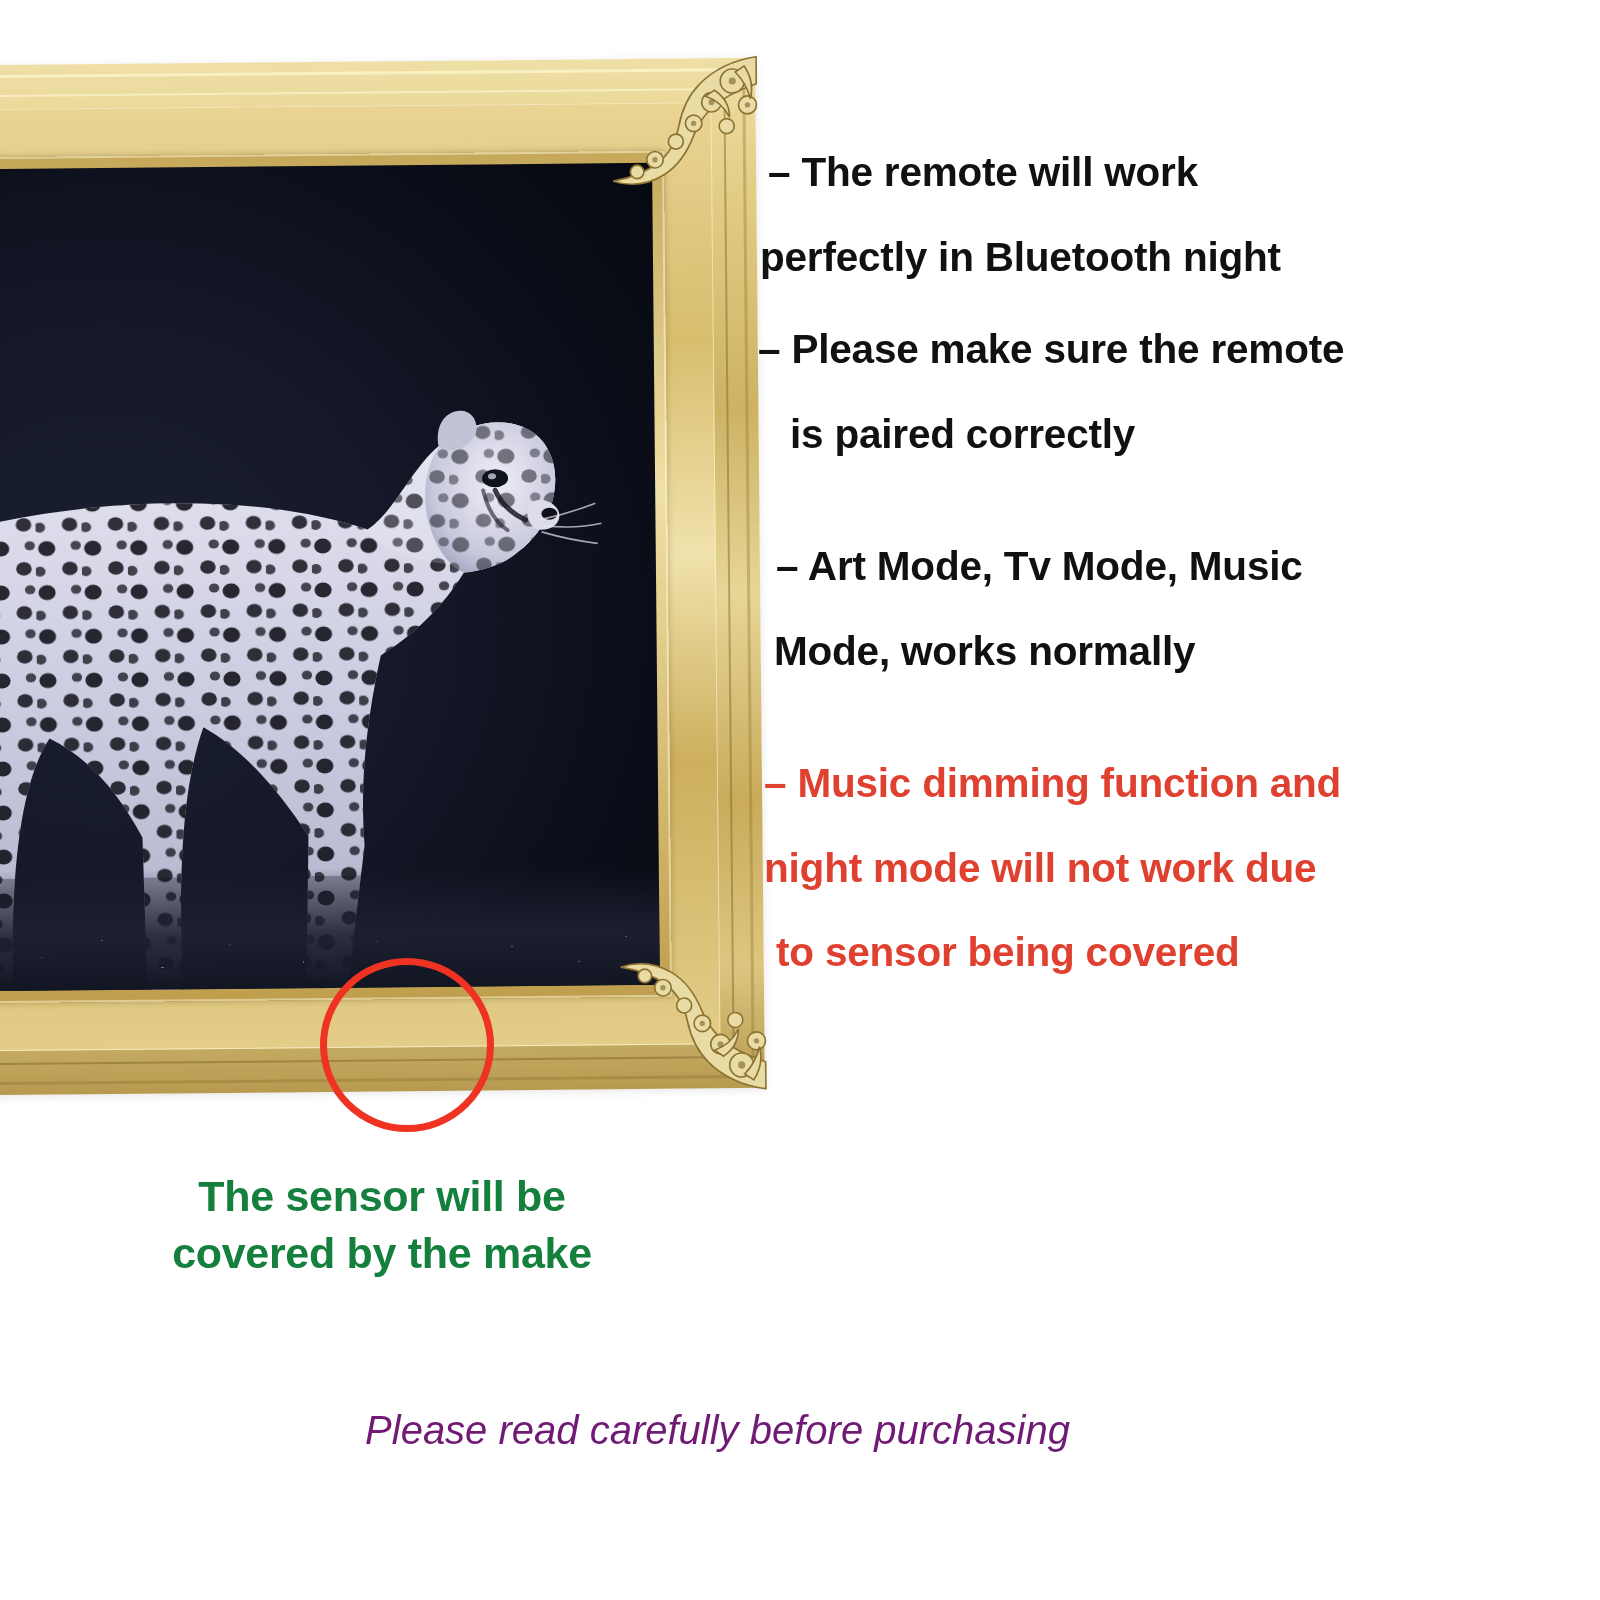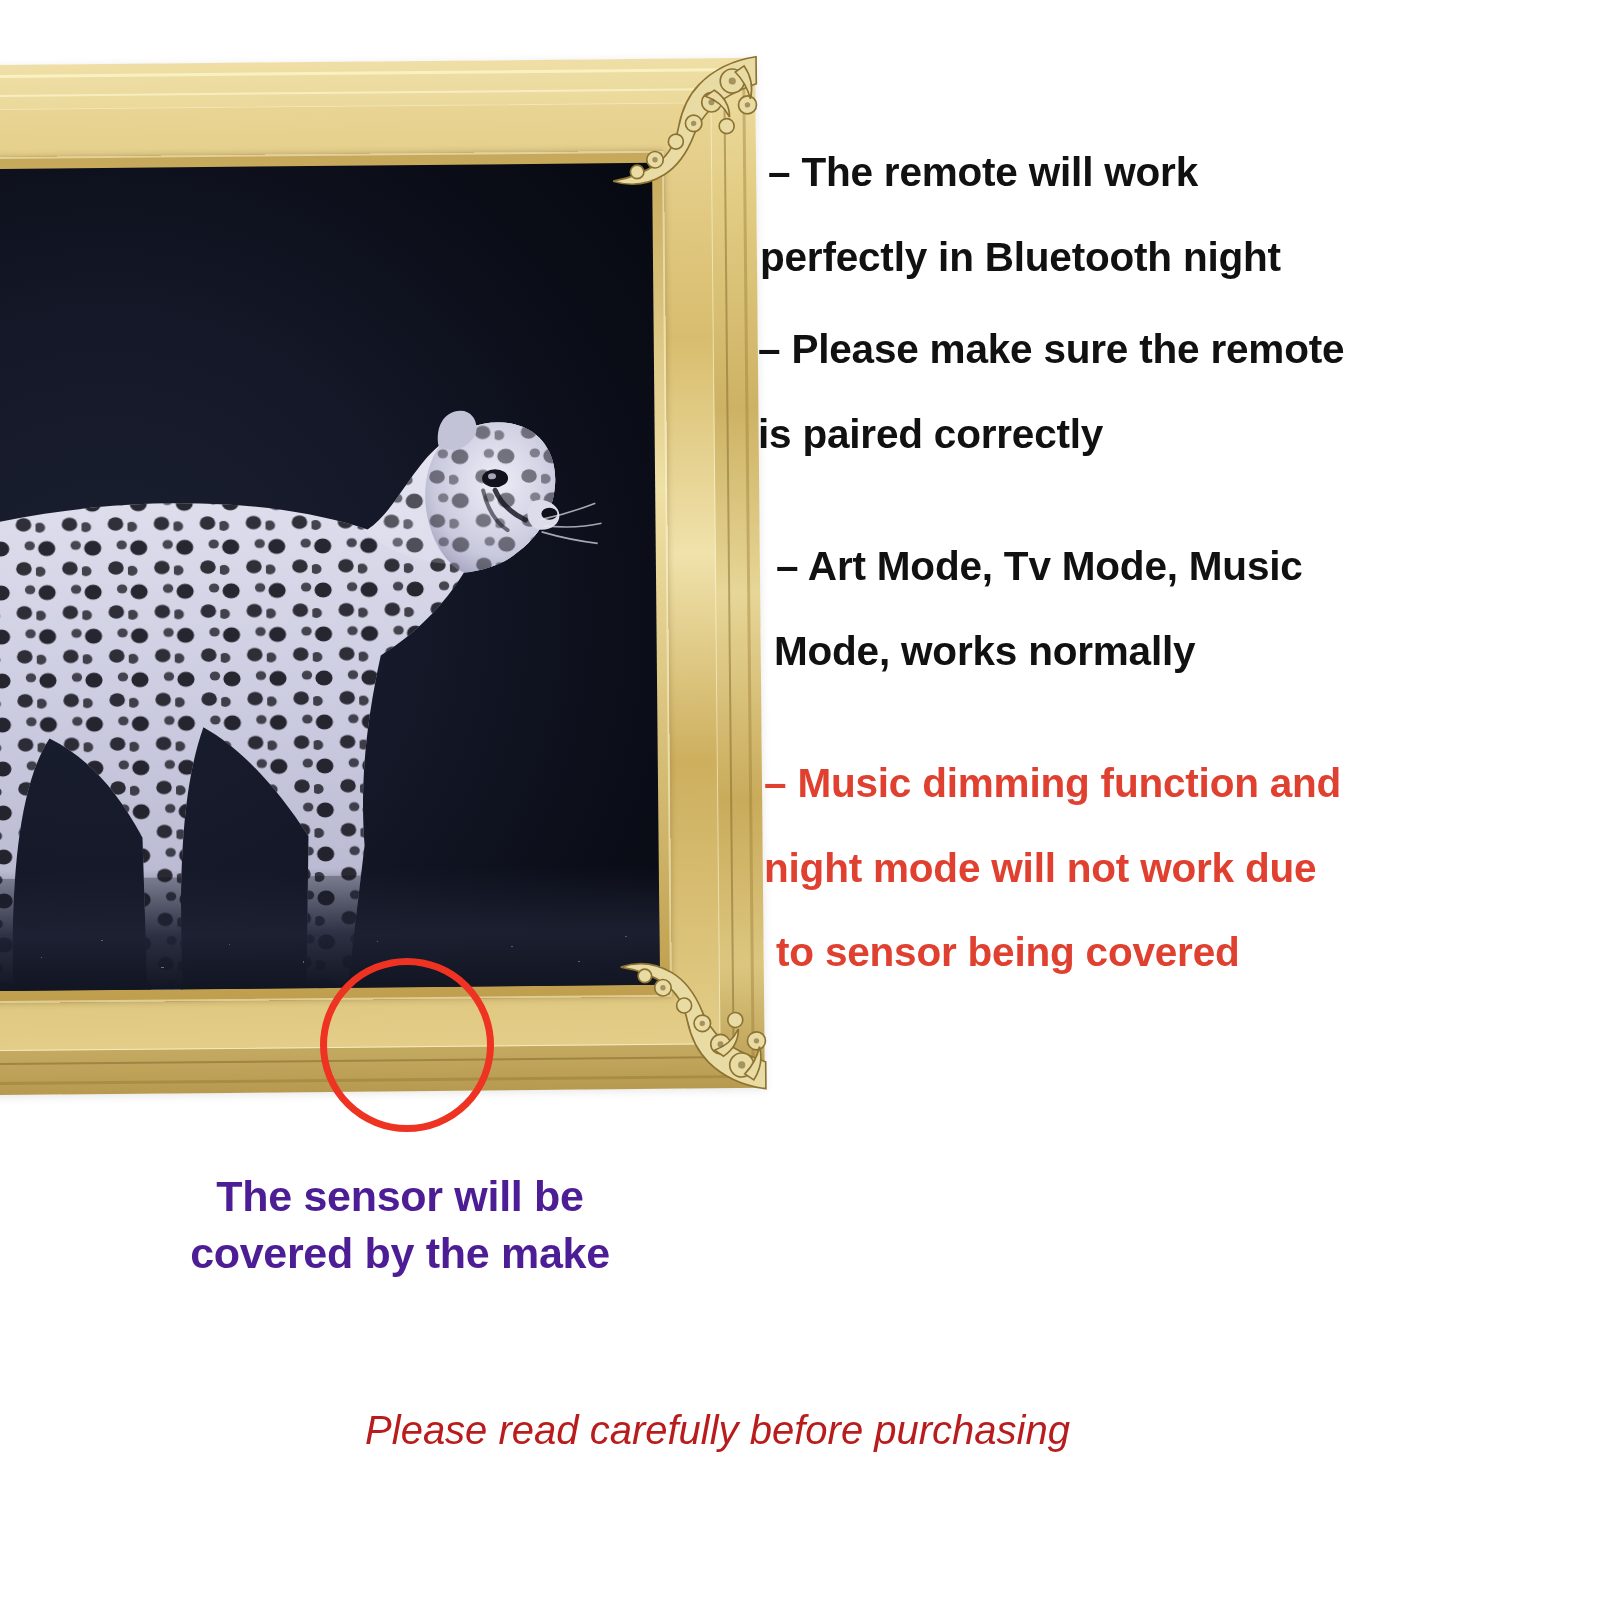--- a/index.html
+++ b/index.html
@@ -111,49 +111,49 @@
     line-height:1.0;
     letter-spacing:-0.2px;
     white-space:nowrap;
   }
   .sp-after-para{height:52px;}
   .gap{height:40px;}
 
   .row-1{margin-left:10px;}
   .row-2{margin-left:2px;}
   .row-3{margin-left:0px;}
-  .row-4{margin-left:0px;}
+  .row-4{margin-left:0px;padding-left:32px;}
   .row-5{margin-left:18px;}
   .row-6{margin-left:16px;}
   .red{color:#e0402f;}
   .row-7{margin-left:6px;}
   .row-8{margin-left:6px;}
   .row-9{margin-left:6px;padding-left:12px;}
   .line-spacer{height:44px;}
 
   .caption-sensor{
     position:absolute;
-    left:90px; top:1168px;
+    left:72px; top:1168px;
     width:620px;
     text-align:center;
     font-size:43px;
     font-weight:bold;
-    color:#4c1d95;
+    color:#15803d;
     line-height:1.32;
     letter-spacing:-0.3px;
   }
 
   .footer-note{
     position:absolute;
     left:0; right:0; top:1408px;
     text-align:center;
     font-size:40px;
     font-style:italic;
     font-weight:400;
-    color:#b91c1c;
+    color:#701a75;
     letter-spacing:0px;
     padding-left:7px;
   }
 </style>
 </head>
 <body>
 
 <div id="stage">
 
   <div class="artwork-wrap">

